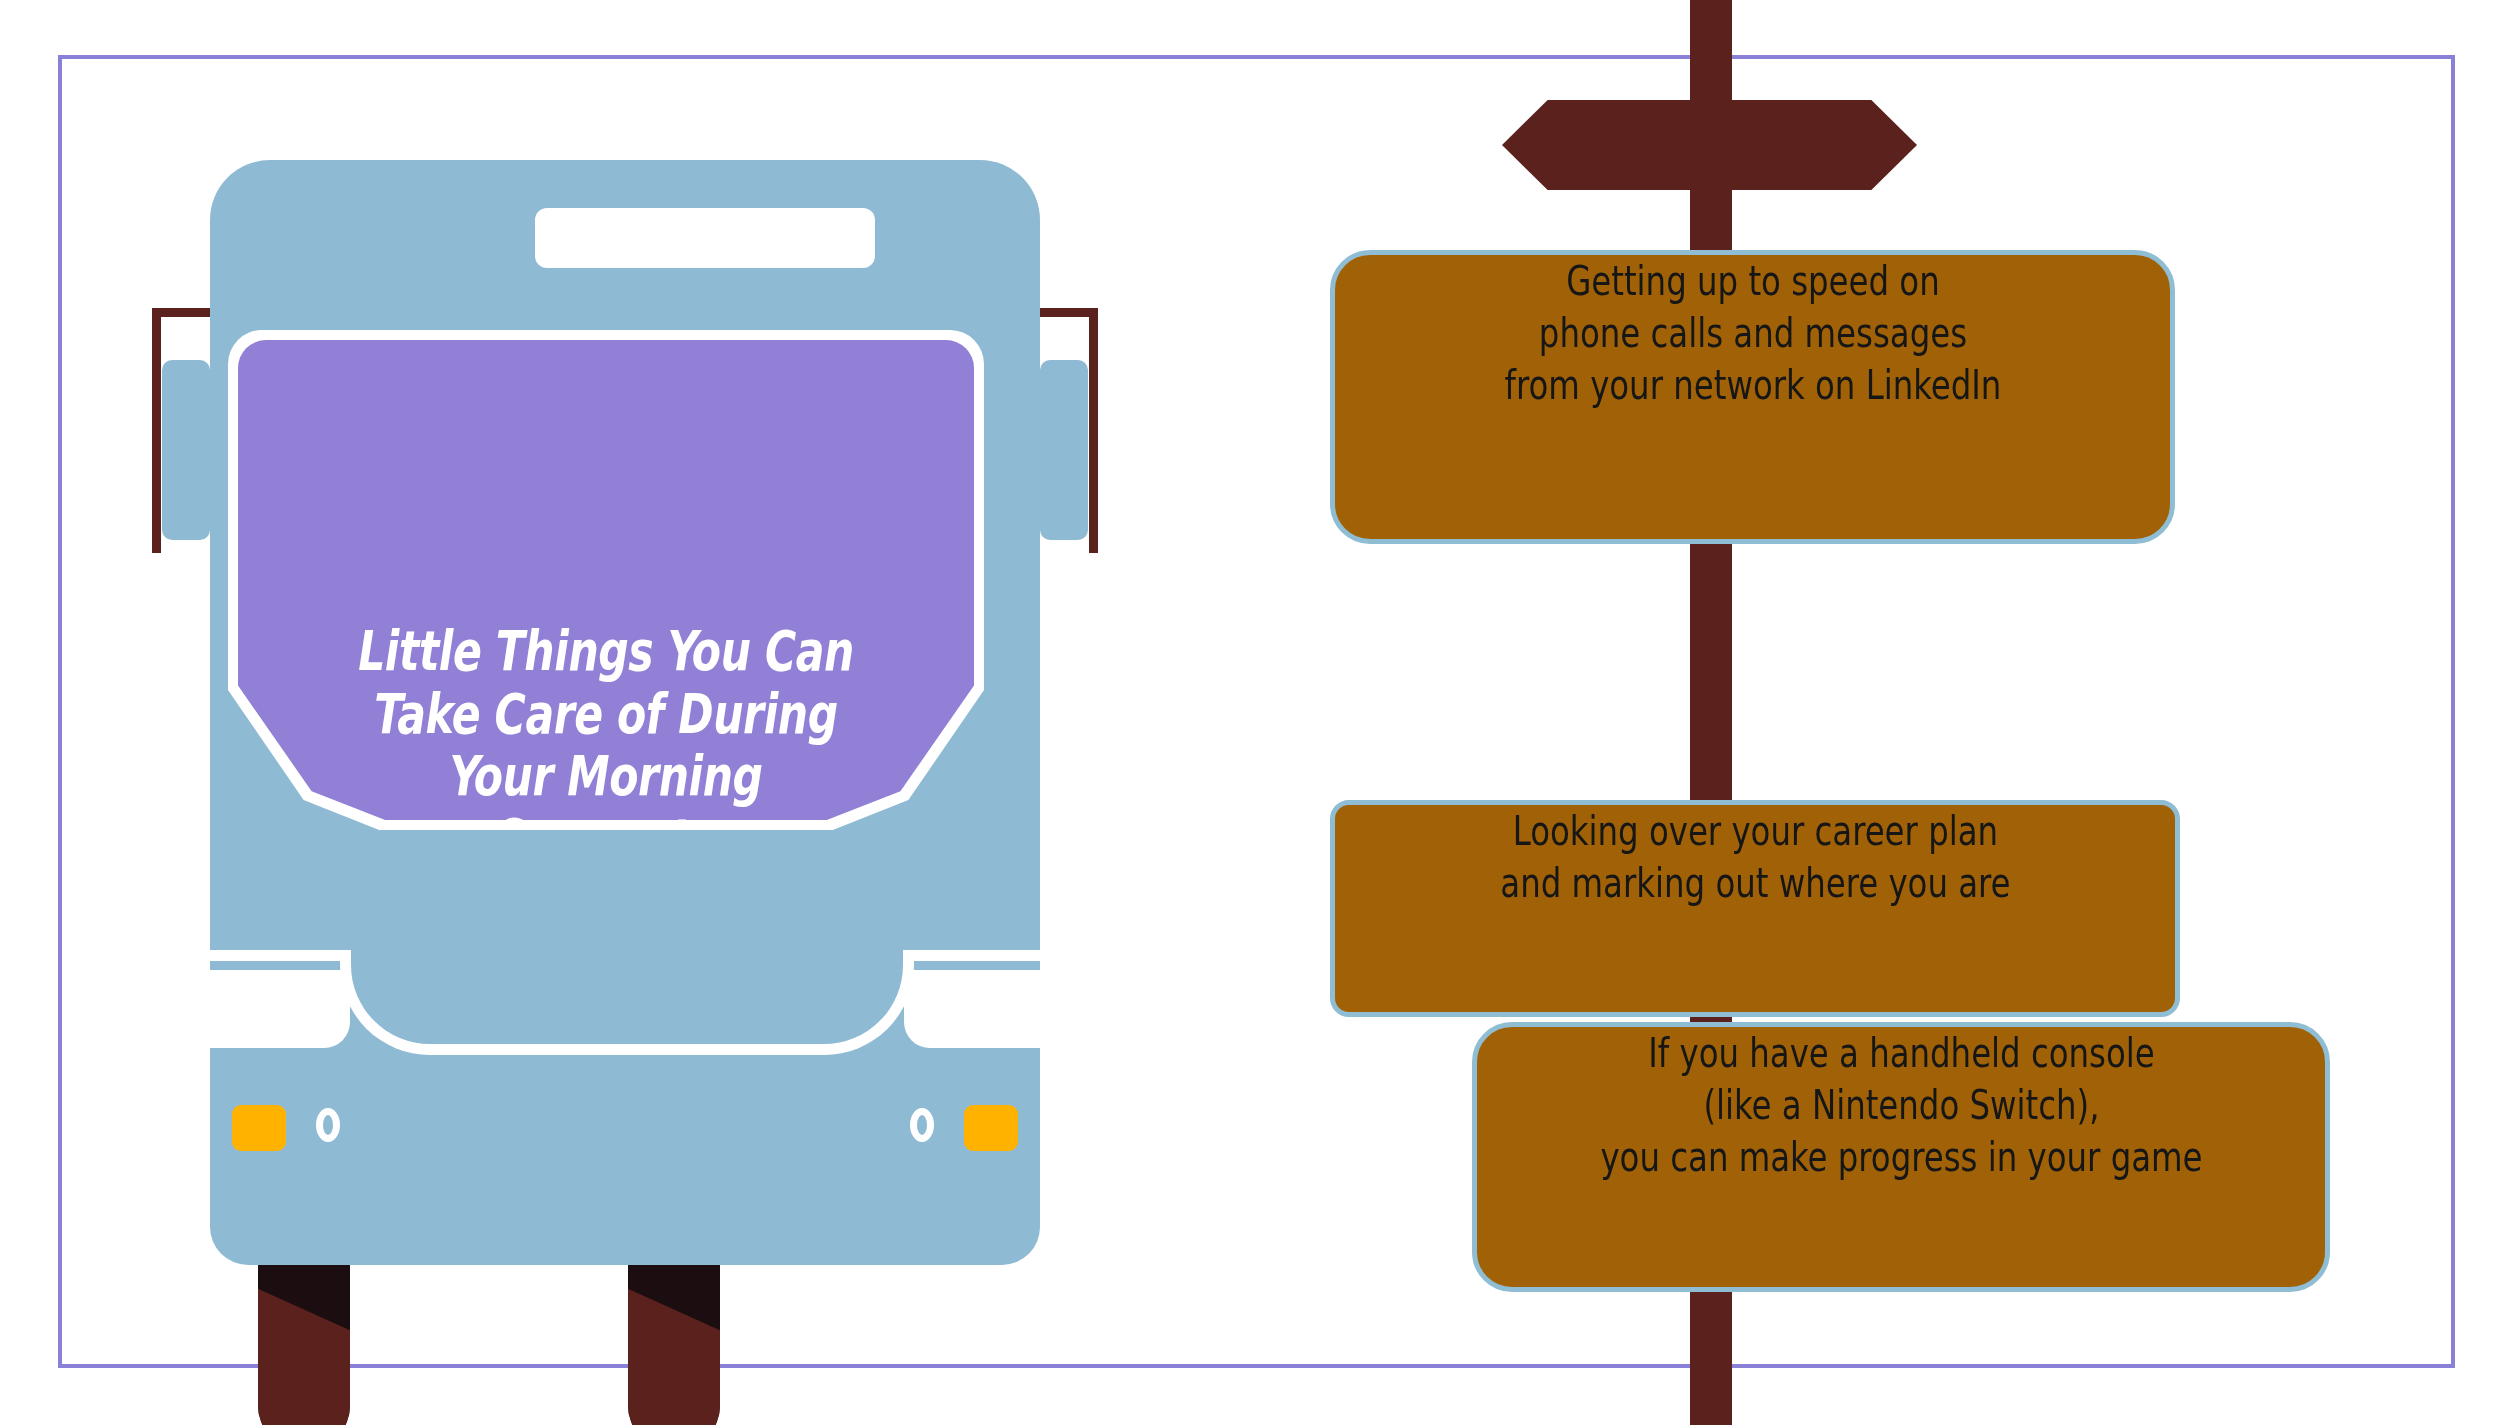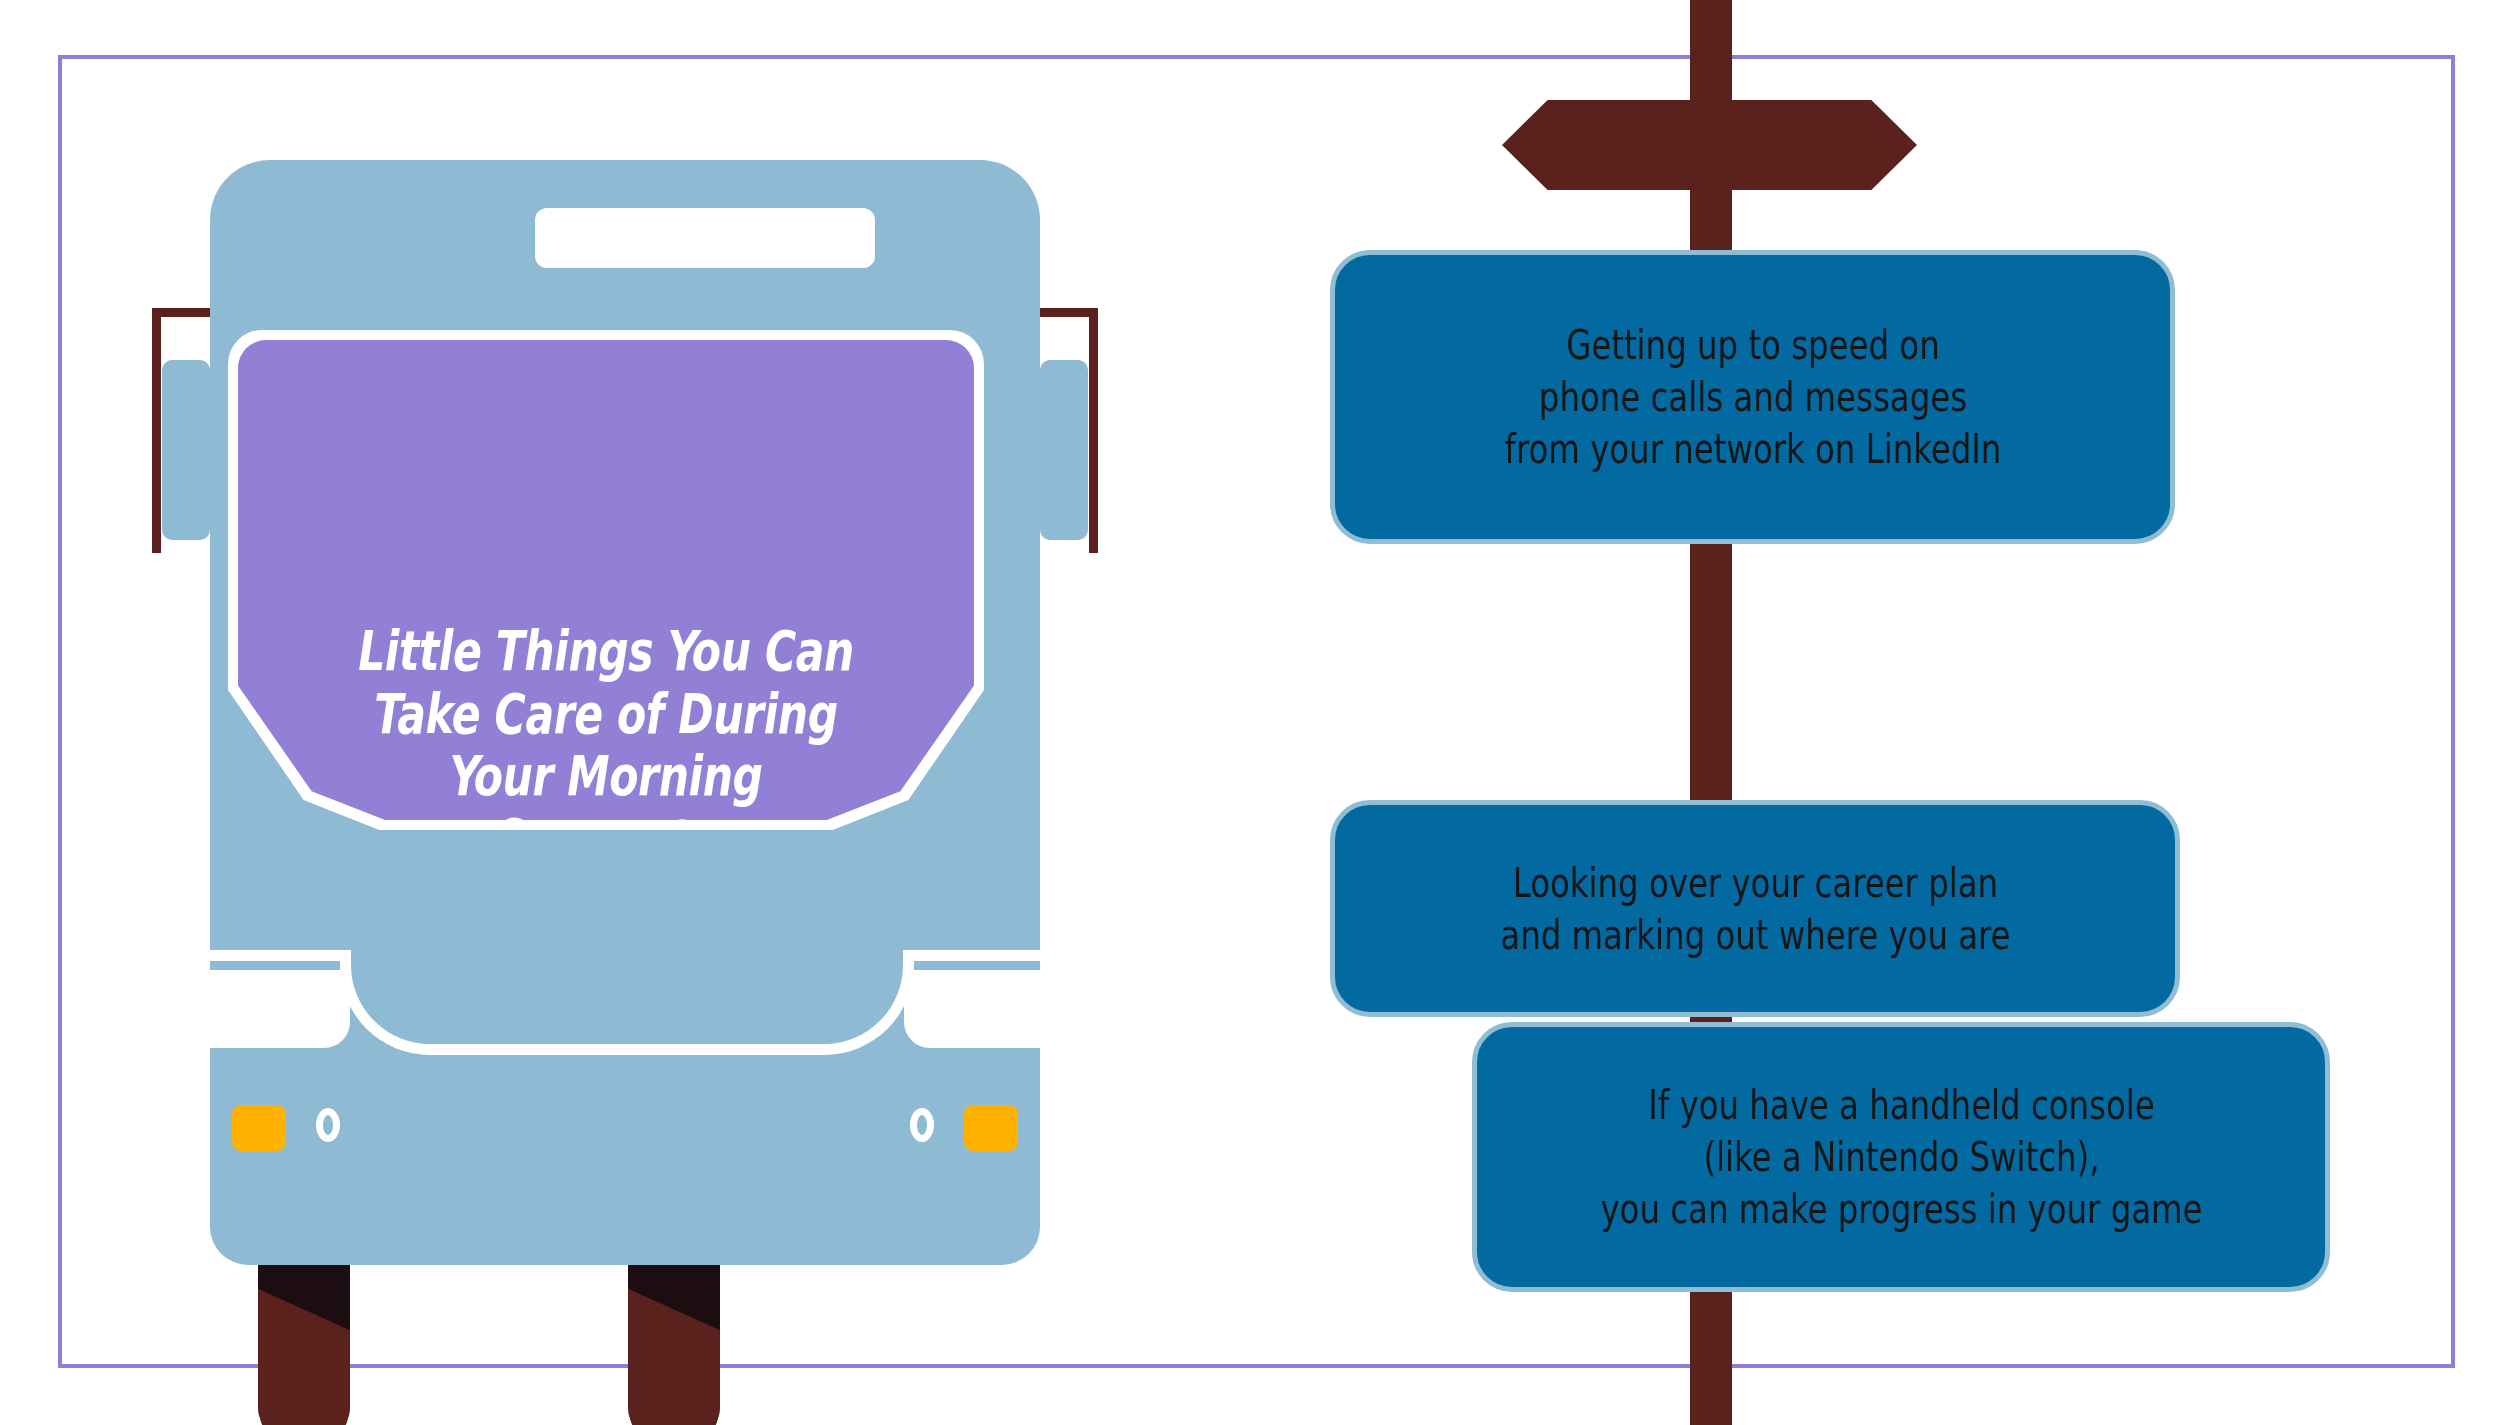--- a/index.html
+++ b/index.html
@@ -53,30 +53,30 @@
              font-weight:bold;font-style:italic;font-size:55px;line-height:1.14;
              letter-spacing:-0.5px;transform:scaleX(0.86);transform-origin:50% 50%;}
 
   
   #post{position:absolute;left:1690px;top:0px;width:42px;height:1425px;background:#5a211d;}
   #arrow{position:absolute;left:1502px;top:100px;width:415px;height:90px;background:#5a211d;
          -webkit-clip-path:polygon(0 50%,10% 0,100% 0,100% 0,90% 0,100% 50%,90% 100%,10% 100%);
          clip-path:polygon(0 50%,11% 0,89% 0,100% 50%,89% 100%,11% 100%);}
 
   
-  .signbox{position:absolute;background:#0369a1;border:5px solid #8fbdd3;
+  .signbox{position:absolute;background:#a16207;border:5px solid #8fbdd3;
            border-radius:40px;box-sizing:border-box;
-           display:flex;align-items:center;justify-content:center;}
+           display:flex;align-items:flex-start;justify-content:center;}
   .signtext{color:#161616;text-align:center;font-size:40px;line-height:1.30;
             font-family:"DejaVu Sans Condensed","Liberation Sans",sans-serif;
             transform:scaleX(0.90);transform-origin:50% 50%;white-space:pre-line;}
 
   #box1{left:1330px;top:250px;width:845px;height:294px;}
   #box2{left:1502px;top:527px;width:853px;height:257px;}
-  #box3{left:1330px;top:800px;width:850px;height:217px;}
+  #box3{left:1330px;top:800px;width:850px;height:217px;border-radius:19px;}
   #box4{left:1472px;top:1022px;width:858px;height:270px;}
 </style>
 </head>
 <body>
 
 <div id="stage">
 
   <div id="frame"></div>
 
   <div id="bus">

